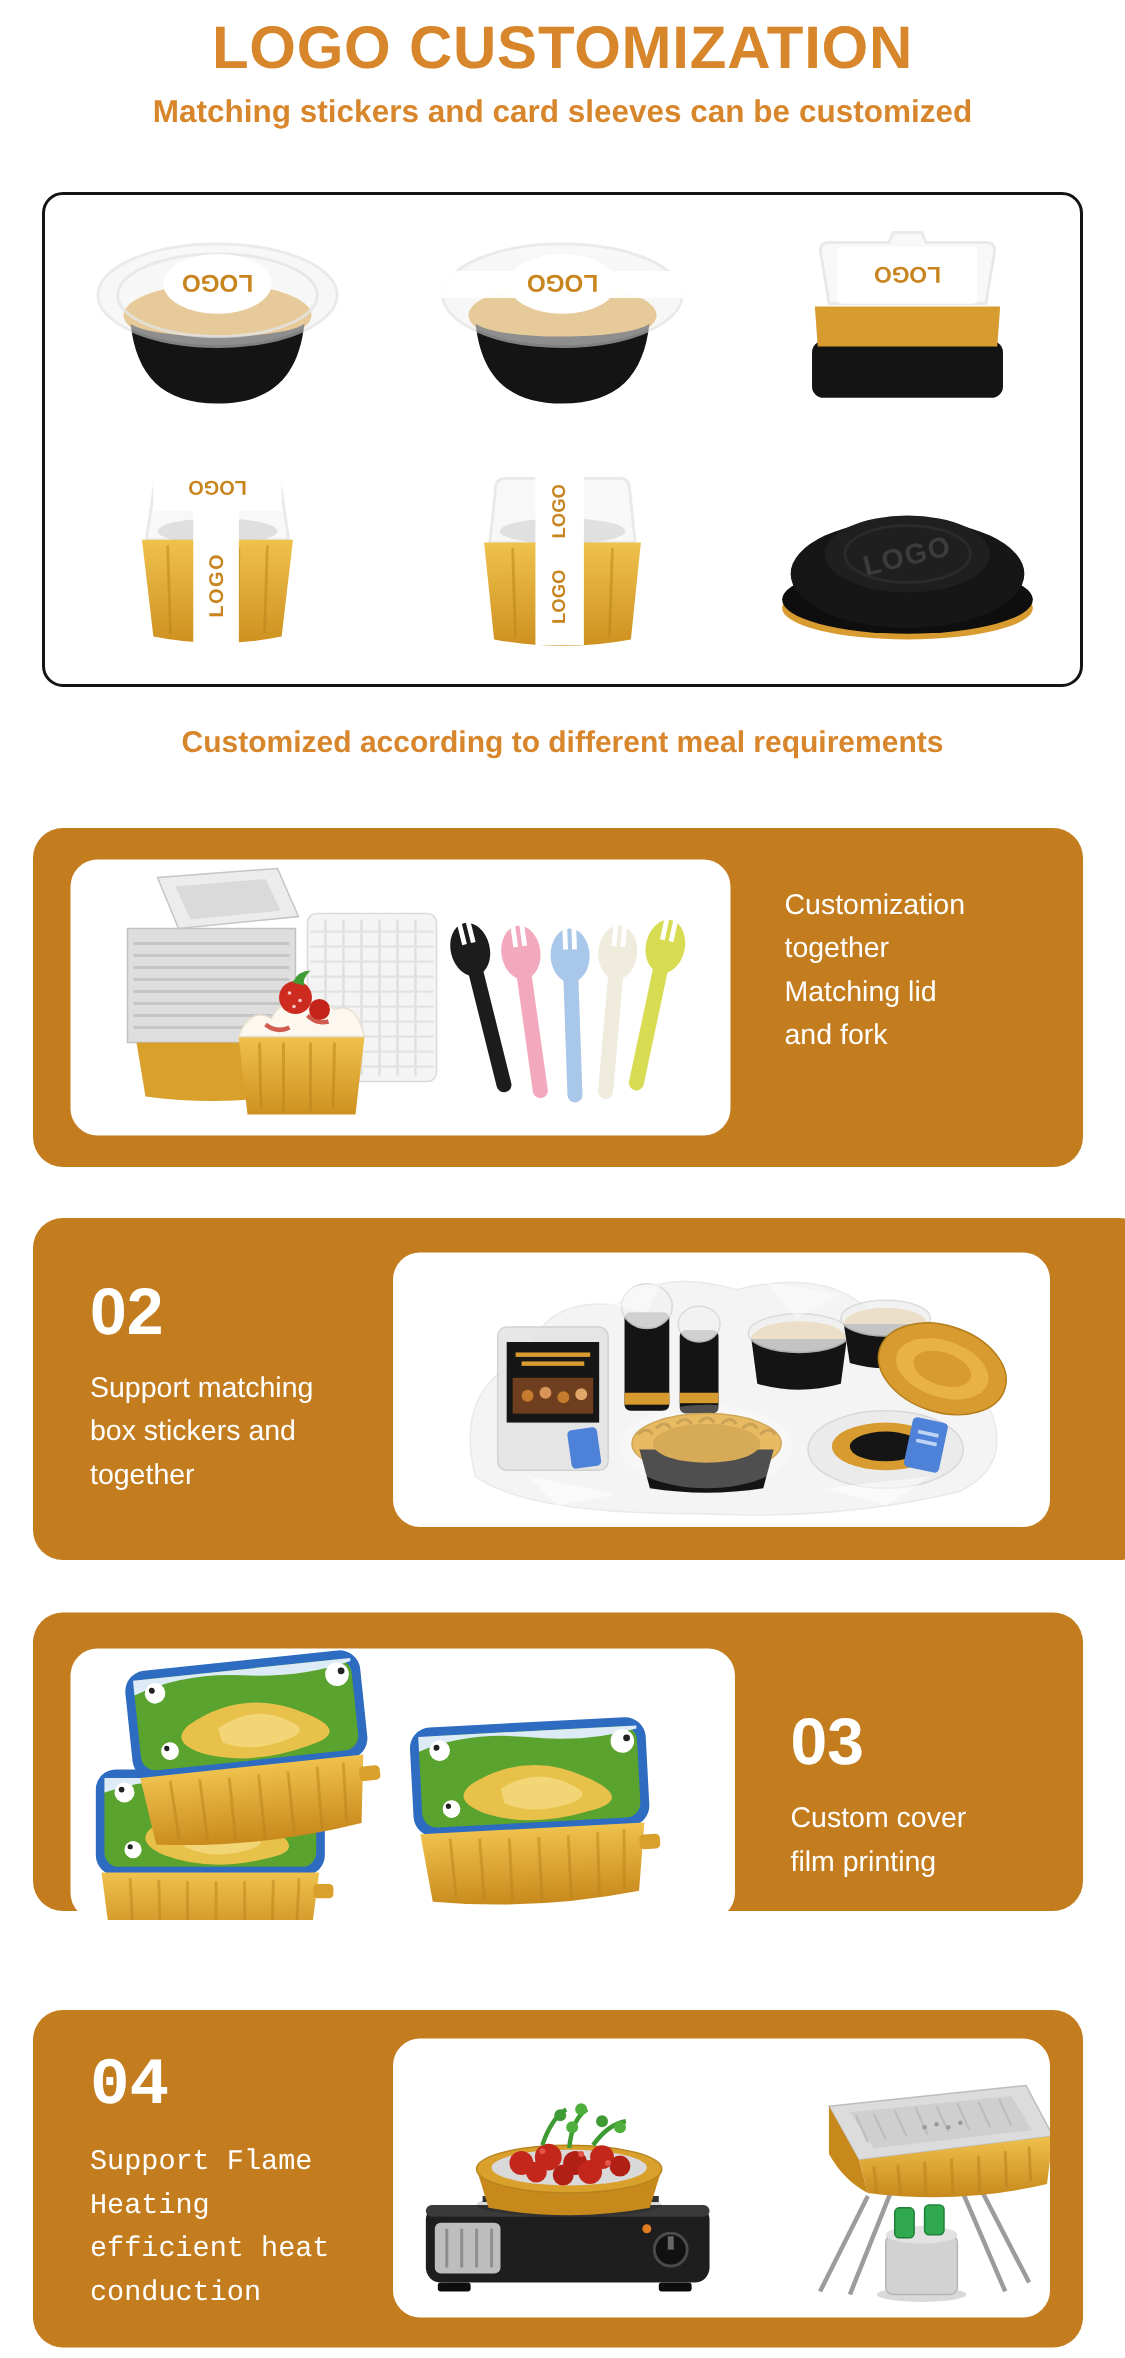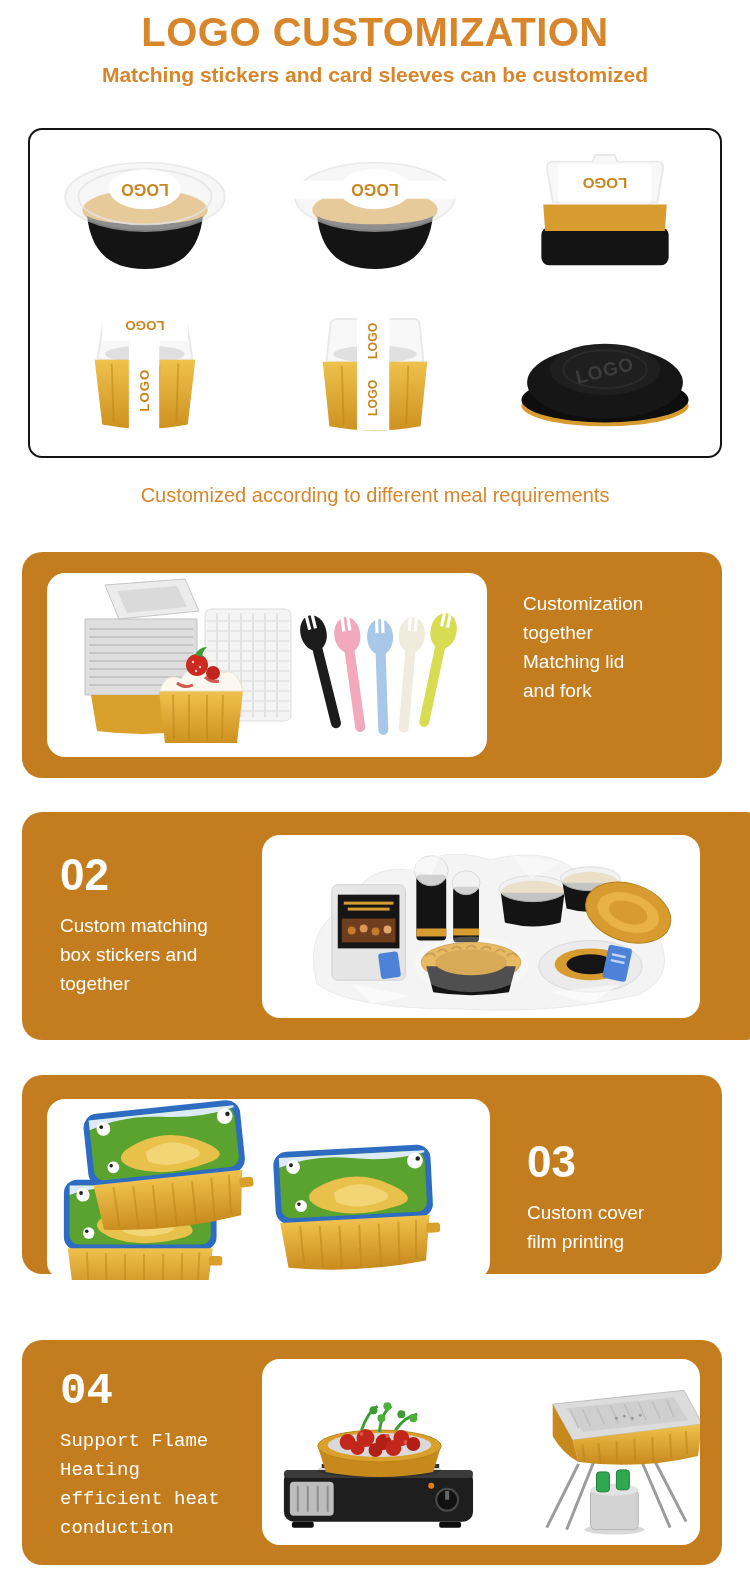--- a/index.html
+++ b/index.html
@@ -8,21 +8,21 @@
   .title{position:absolute;top:10px;left:0;width:750px;text-align:center;
          font-size:40px;font-weight:bold;letter-spacing:.5px;
          color:var(--color-accent,#D8862B);}
   .subtitle{position:absolute;top:63px;left:0;width:750px;text-align:center;
          font-size:21px;font-weight:bold;color:var(--color-accent,#D8862B);}
   .showcase{position:absolute;left:28px;top:128px;width:694px;height:330px;
          border:2px solid #141414;border-radius:14px;background:#fff;
          display:grid;grid-template-columns:repeat(3,1fr);grid-template-rows:1fr 1fr;
          align-items:center;justify-items:center;box-sizing:border-box;}
   .heading2{position:absolute;top:484px;left:0;width:750px;text-align:center;
-         font-size:20px;font-weight:normal;color:var(--color-accent,#D8862B);}
+         font-size:20px;font-weight:bold;color:var(--color-accent,#D8862B);}
   .band{position:absolute;left:22px;width:700px;background:var(--color-band,#C47D1E);
          border-radius:20px;}
   .card{position:absolute;background:#fff;border-radius:18px;overflow:hidden;
          display:flex;align-items:center;justify-content:center;}
   .copy{position:absolute;color:var(--color-feature_text,#FFFFFF);}
   .num{font-size:44px;font-weight:bold;line-height:1;margin-bottom:14px;}
   .line{font-size:19px;line-height:29px;}
   .logoTxt{fill:var(--color-logo_text,#C8851F);font-family:"Liberation Sans",sans-serif;
          font-weight:bold;}
   svg{display:block;}
@@ -171,21 +171,21 @@
       <div class="line">Customization</div>
       <div class="line">together</div>
       <div class="line">Matching lid</div>
       <div class="line">and fork</div>
     </div>
   </section>
 
   <section class="band" style="top:812px;height:228px;padding-left:44px;">
     <div class="copy" style="left:38px;top:41px;">
       <div class="num">02</div>
-      <div class="line">Custom matching</div>
+      <div class="line">Support matching</div>
       <div class="line">box stickers and</div>
       <div class="line">together</div>
     </div>
     <div class="card" style="left:240px;top:23px;width:438px;height:183px;">
       <svg width="438" height="183" viewBox="0 0 440 184">
         <path d="M55,150 Q40,90 90,70 Q100,30 150,35 Q180,10 230,25 Q290,10 320,40 Q390,40 395,95 Q420,140 380,160 Q300,180 200,175 Q90,175 55,150 Z" fill="#ECECEC" opacity="0.55" stroke="#D8D8D8"></path>
         <rect x="70" y="50" width="74" height="96" rx="6" fill="#E3E3E3" opacity="0.85" stroke="#CCCCCC"></rect>
         <rect x="76" y="60" width="62" height="54" fill="#161616"></rect>
         <rect x="82" y="67" width="50" height="3" fill="#D89B2F"></rect>
         <rect x="86" y="73" width="42" height="3" fill="#D89B2F"></rect>

